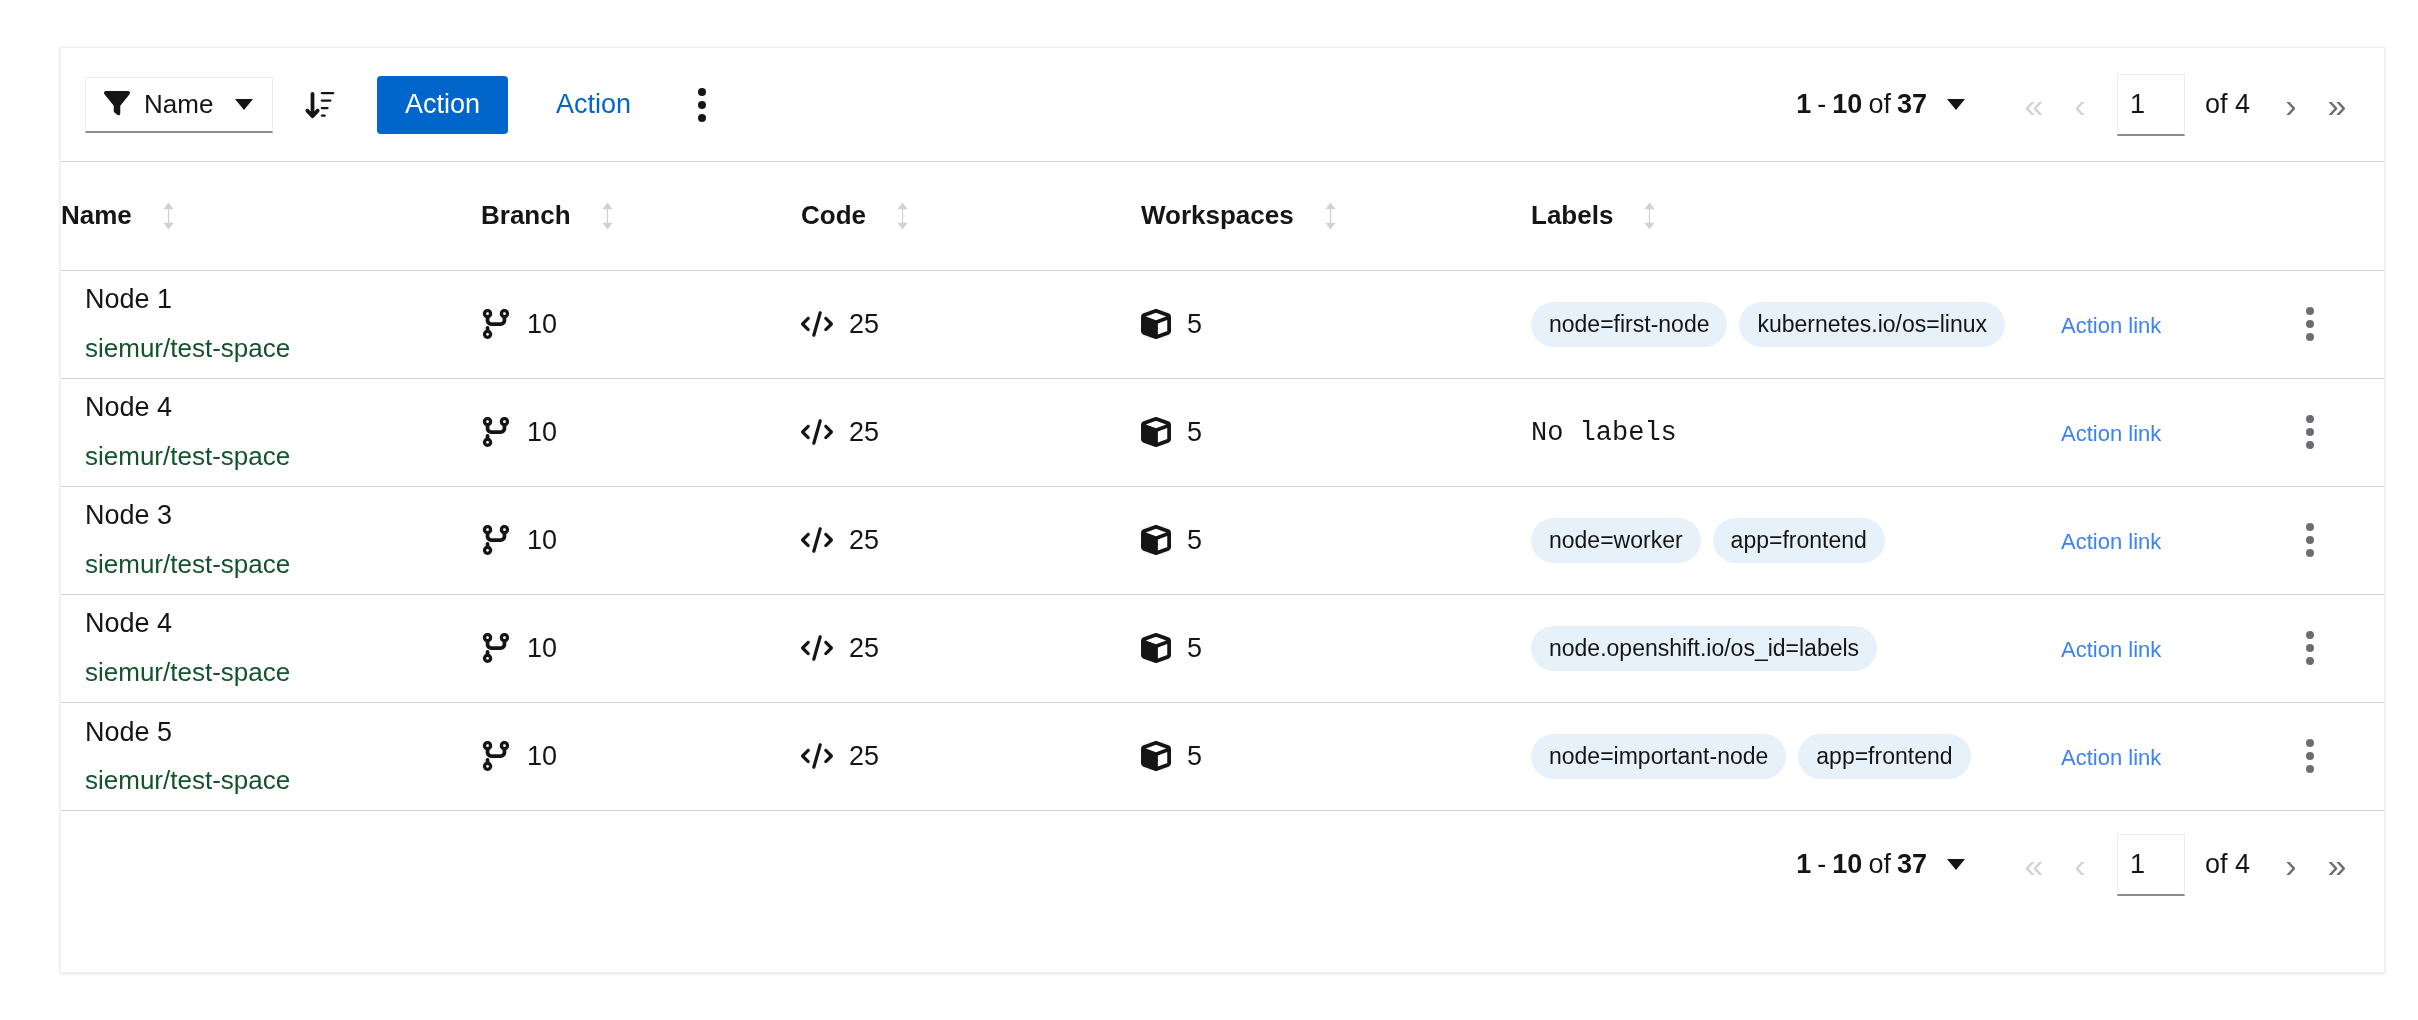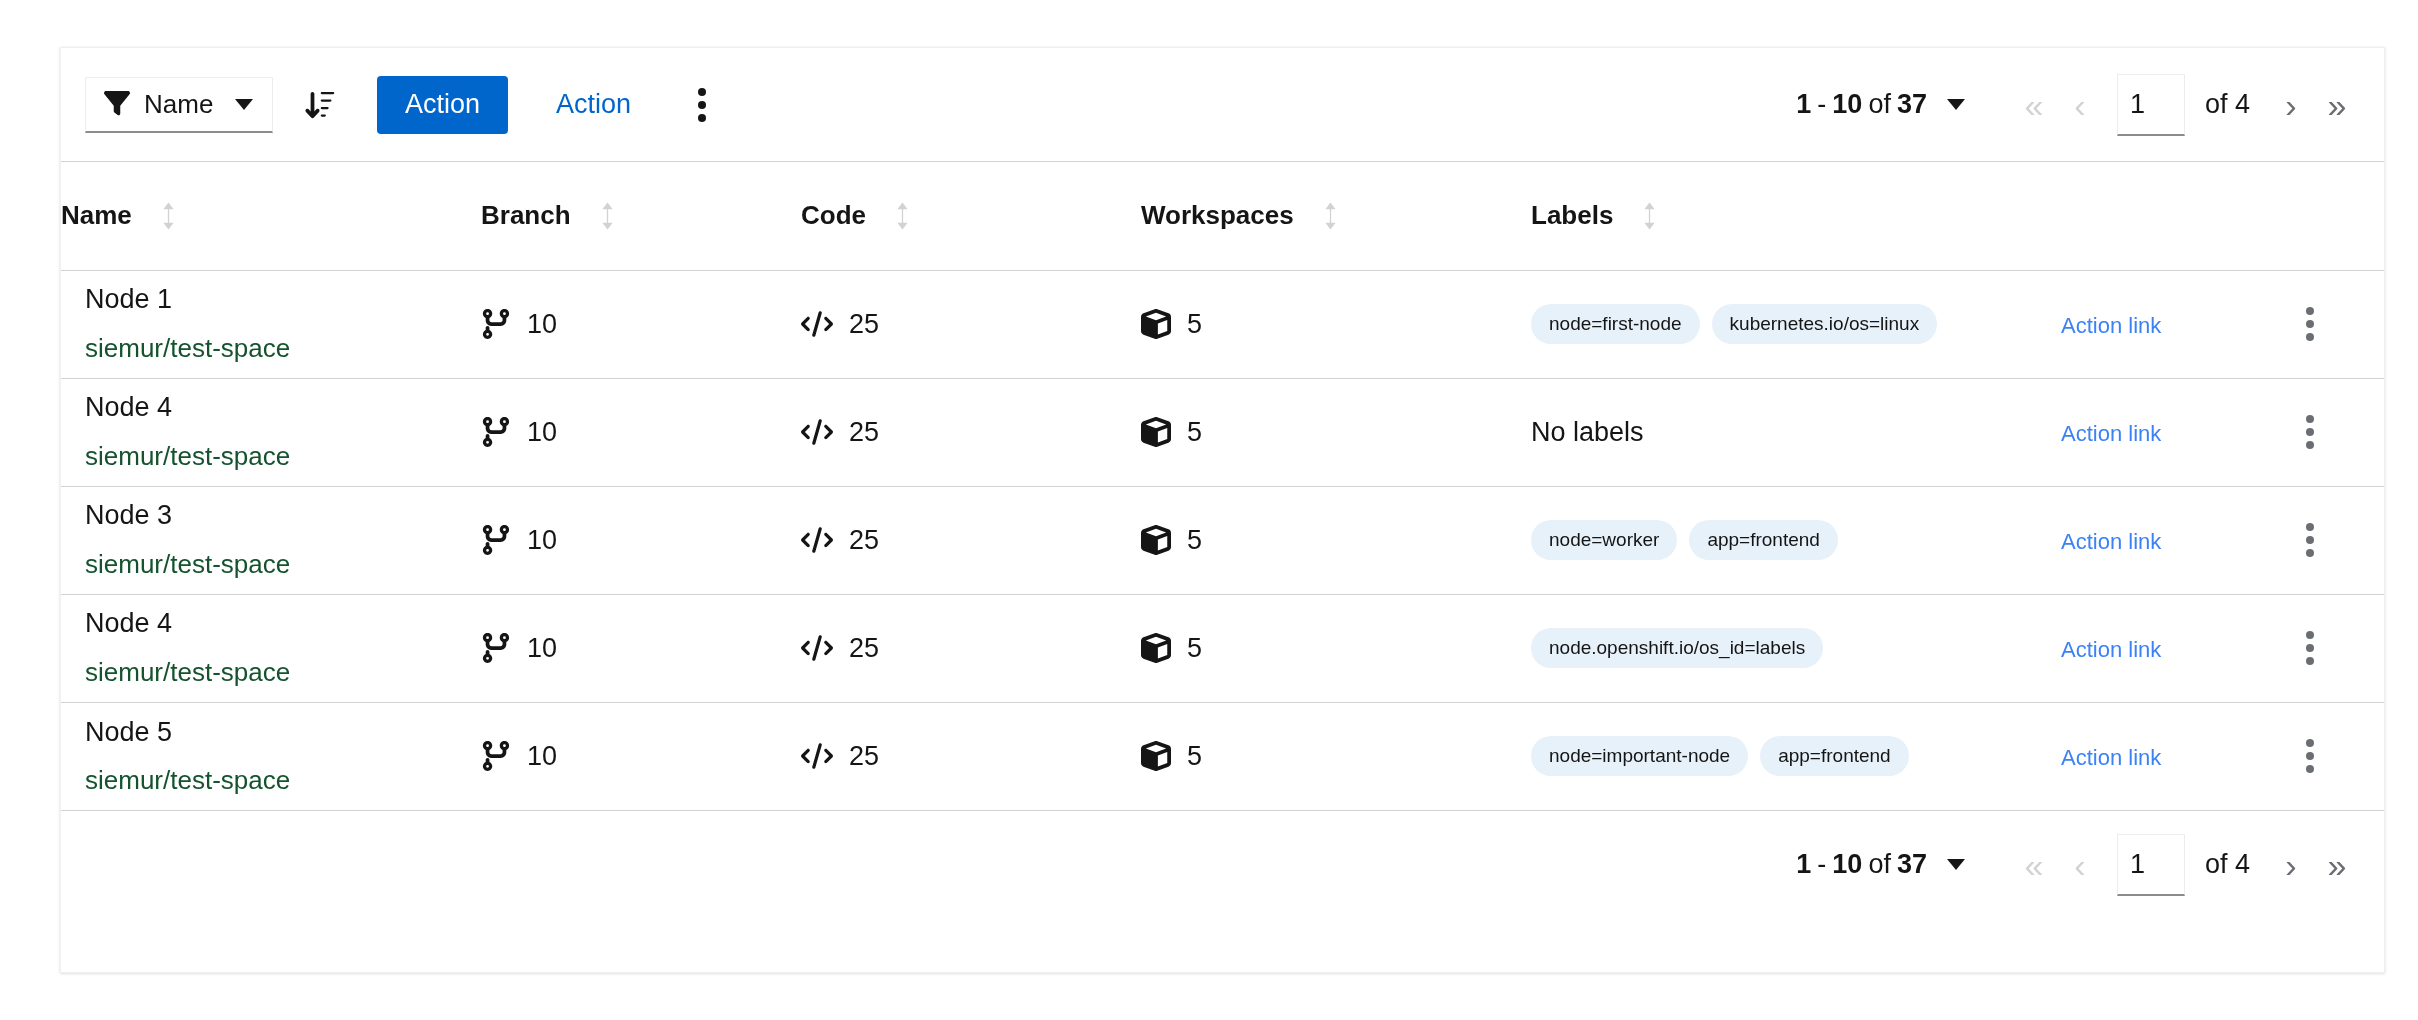--- a/index.html
+++ b/index.html
@@ -149,25 +149,25 @@
   .name-sub { font-size: 26px; color: #14532d; line-height: 1.1; cursor: pointer; }
 
   .icon-val { display: flex; align-items: center; gap: 16px; }
   .icon-val .num { font-size: 27px; color: #151515; }
 
   .chips { display: flex; align-items: center; flex-wrap: wrap; gap: 12px; }
   .chip {
     background: #e7f1fa;
     color: #151515;
     border-radius: 999px;
-    font-size: 19px;
+    font-size: 23px;
     padding: 9px 18px;
     white-space: nowrap;
   }
-  .nolabel { font-size: 27px; color: #151515; }
+  .nolabel { font-size: 27px; color: #151515; font-family: Liberation Mono, monospace; }
 
   .action-link { color: #3b82f6; font-size: 22px; cursor: pointer; white-space: nowrap; margin-top: 16px; }
 
   
   .footer {
     height: 108px;
     display: flex; align-items: center;
     padding: 0 24px;
     border-top: 1px solid #d2d2d2;
   }

